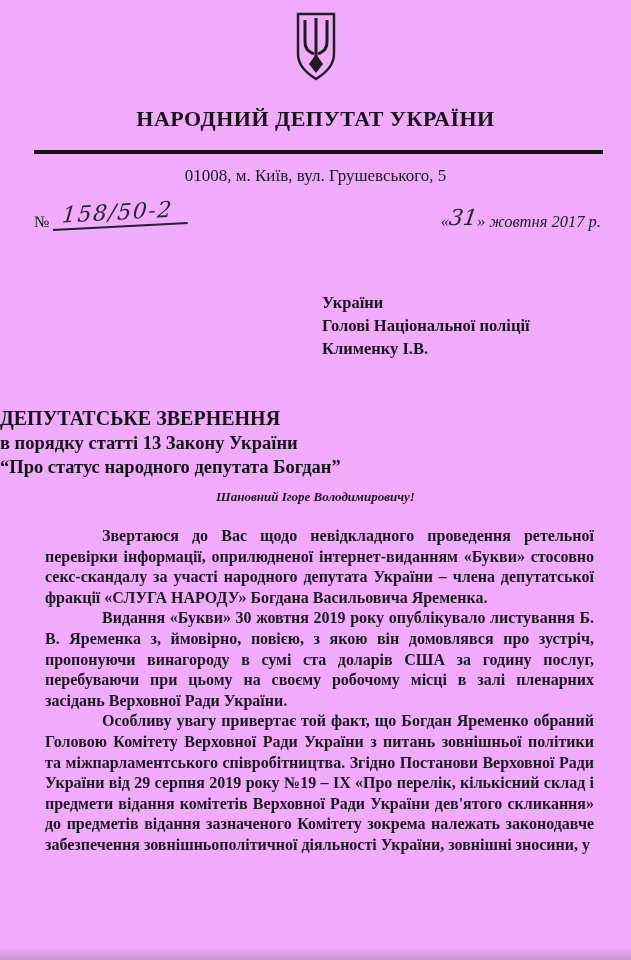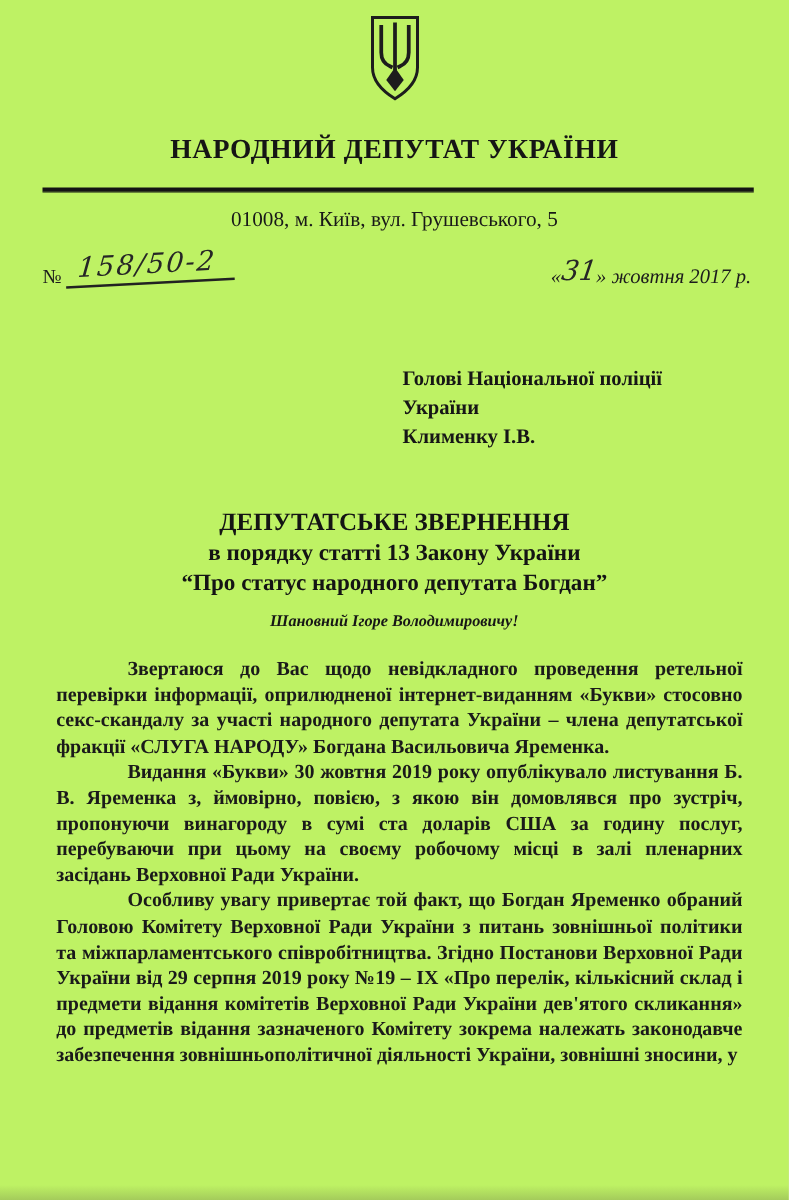--- a/index.html
+++ b/index.html
@@ -2,21 +2,21 @@
 <html><head>
 <meta charset="utf-8">
 <style>
   * { margin:0; padding:0; box-sizing:border-box; }
   html,body { width:631px; height:960px; }
   body { background:#d9d4cc; font-family:"Liberation Serif", serif; }
 
   .page {
     position:relative;
     width:631px; height:960px;
-    background:#bef264;
+    background:#f0abfc;
     color:#1c1c1c;
     overflow:hidden;
   }
   
   .page::after {
     content:""; position:absolute; left:0; bottom:0; width:100%; height:12px;
     background:linear-gradient(to bottom, rgba(70,65,60,0) 0%, rgba(70,65,60,0.22) 100%);
     pointer-events:none;
   }
 
@@ -72,21 +72,21 @@
   .hw-day { font-size:22px; transform:skewX(-8deg) translateY(-2px); letter-spacing:0; }
 
   .recipient {
     position:absolute; top:291px; left:322px;
     font-size:16.5px; font-weight:bold; line-height:23px;
     color:#161616;
   }
 
   .doc-title {
     position:absolute; top:406px; left:0; width:100%;
-    text-align:center; font-weight:bold; color:#141414;
+    text-align:left; font-weight:bold; color:#141414;
   }
   .doc-title .t1 { font-size:20px; line-height:25px; }
   .doc-title .t2, .doc-title .t3 { font-size:18.5px; line-height:24px; }
 
   .salutation {
     position:absolute; top:489px; left:0; width:100%;
     text-align:center;
     font-size:13px; font-weight:bold; font-style:italic;
     color:#161616;
   }
@@ -124,22 +124,22 @@
   <div class="ref-row">
     <div class="ref-number">
       <span class="no-sign">№</span>
       <span class="number-line"><span class="handwriting hw-number">158/50-2</span></span>
     </div>
     <div class="ref-date"><span>«</span><span class="handwriting hw-day">31</span><span>»</span><span> жовтня 2017 р.</span>
     </div>
   </div>
 
   <div class="recipient">
+    <div>України</div>
     <div>Голові Національної поліції</div>
-    <div>України</div>
     <div>Клименку І.В.</div>
   </div>
 
   <div class="doc-title">
     <div class="t1">ДЕПУТАТСЬКЕ ЗВЕРНЕННЯ</div>
     <div class="t2">в порядку статті 13 Закону України</div>
     <div class="t3">“Про статус народного депутата Богдан”</div>
   </div>
 
   <div class="salutation">Шановний Ігоре Володимировичу!</div>

